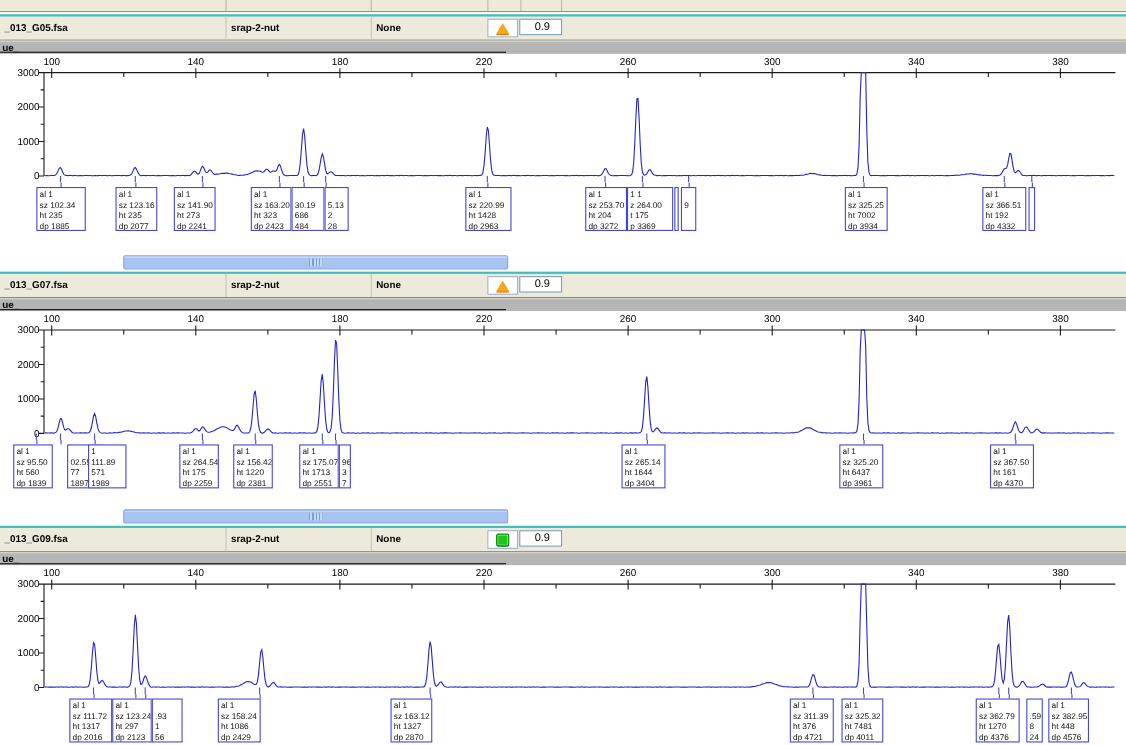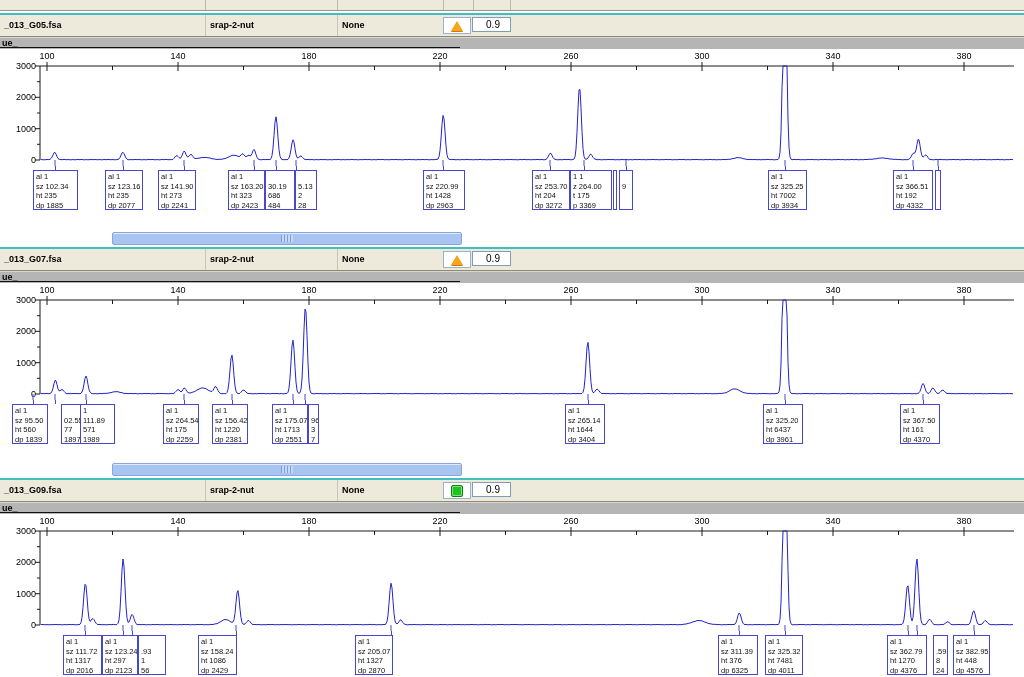--- a/index.html
+++ b/index.html
@@ -380,30 +380,30 @@
         <i class="conn" style="left: 236px;"></i>
         <div class="pbox" style="left: 198px; width: 39px;">
           <span>al 1</span>
           <span>sz 158.24</span>
           <span>ht 1086</span>
           <span>dp 2429</span>
         </div>
         <i class="conn" style="left: 391px;"></i>
         <div class="pbox" style="left: 355px; width: 38px;">
           <span>al 1</span>
-          <span>sz 205.07</span>
+          <span>sz 163.12</span>
           <span>ht 1327</span>
           <span>dp 2870</span>
         </div>
         <i class="conn" style="left: 739px;"></i>
         <div class="pbox" style="left: 718px; width: 40px;">
           <span>al 1</span>
           <span>sz 311.39</span>
           <span>ht 376</span>
-          <span>dp 6325</span>
+          <span>dp 4721</span>
         </div>
         <i class="conn" style="left: 785px;"></i>
         <div class="pbox" style="left: 765px; width: 38px;">
           <span>al 1</span>
           <span>sz 325.32</span>
           <span>ht 7481</span>
           <span>dp 4011</span>
         </div>
         <i class="conn" style="left: 908px;"></i>
         <div class="pbox" style="left: 887px; width: 40px;">

